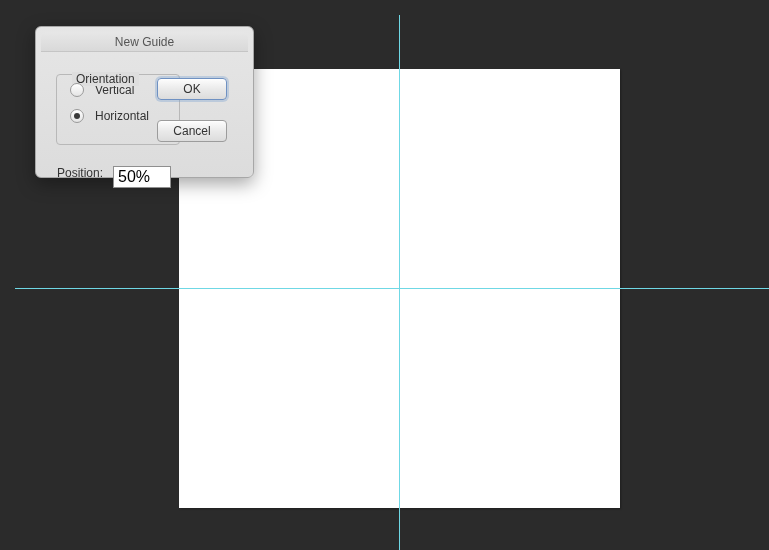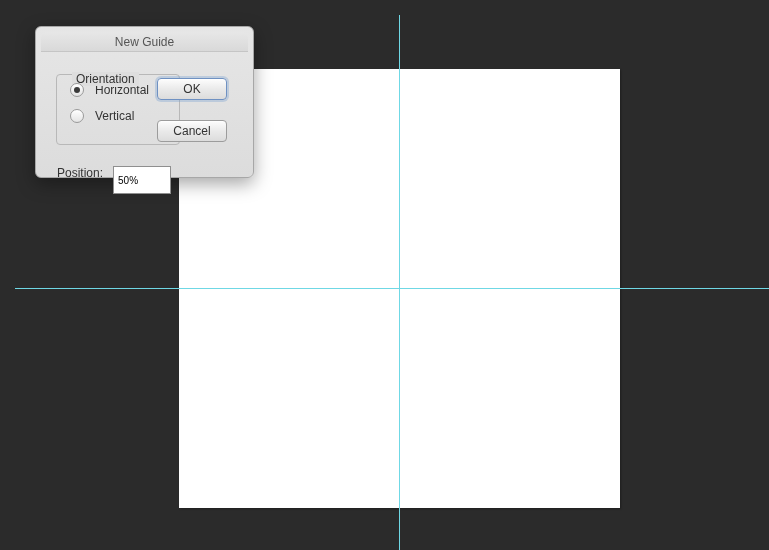--- a/index.html
+++ b/index.html
@@ -131,24 +131,24 @@
       display: flex;
       align-items: flex-start;
     }
     .position-label {
       color: #333;
       font-size: 12px;
       margin-right: 5px;
     }
     .position-input {
       width: 58px;
-      height: 28px;
+      height: 22px;
       border: 1px solid #8f8f8f;
       background: #ffffff;
-      font-size: 10px;
+      font-size: 16px;
       padding: 1px 4px;
       font-family: inherit;
       outline: none;
     }
     .btn-col {
       position: absolute;
       right: 11px;
       top: 11px;
       display: flex;
       flex-direction: column;
@@ -177,26 +177,26 @@
 <div class="canvas-area"></div>
 <div class="guide-vertical"></div>
 <div class="guide-horizontal"></div>
 
 <div class="dialog">
   <div class="dialog-titlebar">New Guide</div>
   <div class="dialog-body">
     <div class="fieldset">
       <div class="fieldset-legend">Orientation</div>
       <div class="radio-row">
+        <div class="radio-outer"></div>
+        <span class="radio-label">Vertical</span>
+      </div>
+      <div class="radio-row">
         <div class="radio-outer selected"></div>
         <span class="radio-label">Horizontal</span>
-      </div>
-      <div class="radio-row">
-        <div class="radio-outer"></div>
-        <span class="radio-label">Vertical</span>
       </div>
     </div>
 
     <div class="position-row">
       <span class="position-label">Position:</span>
       <input type="text" class="position-input" value="50%" style="">
     </div>
 
     <div class="btn-col">
       <button class="btn btn-default">OK</button>

